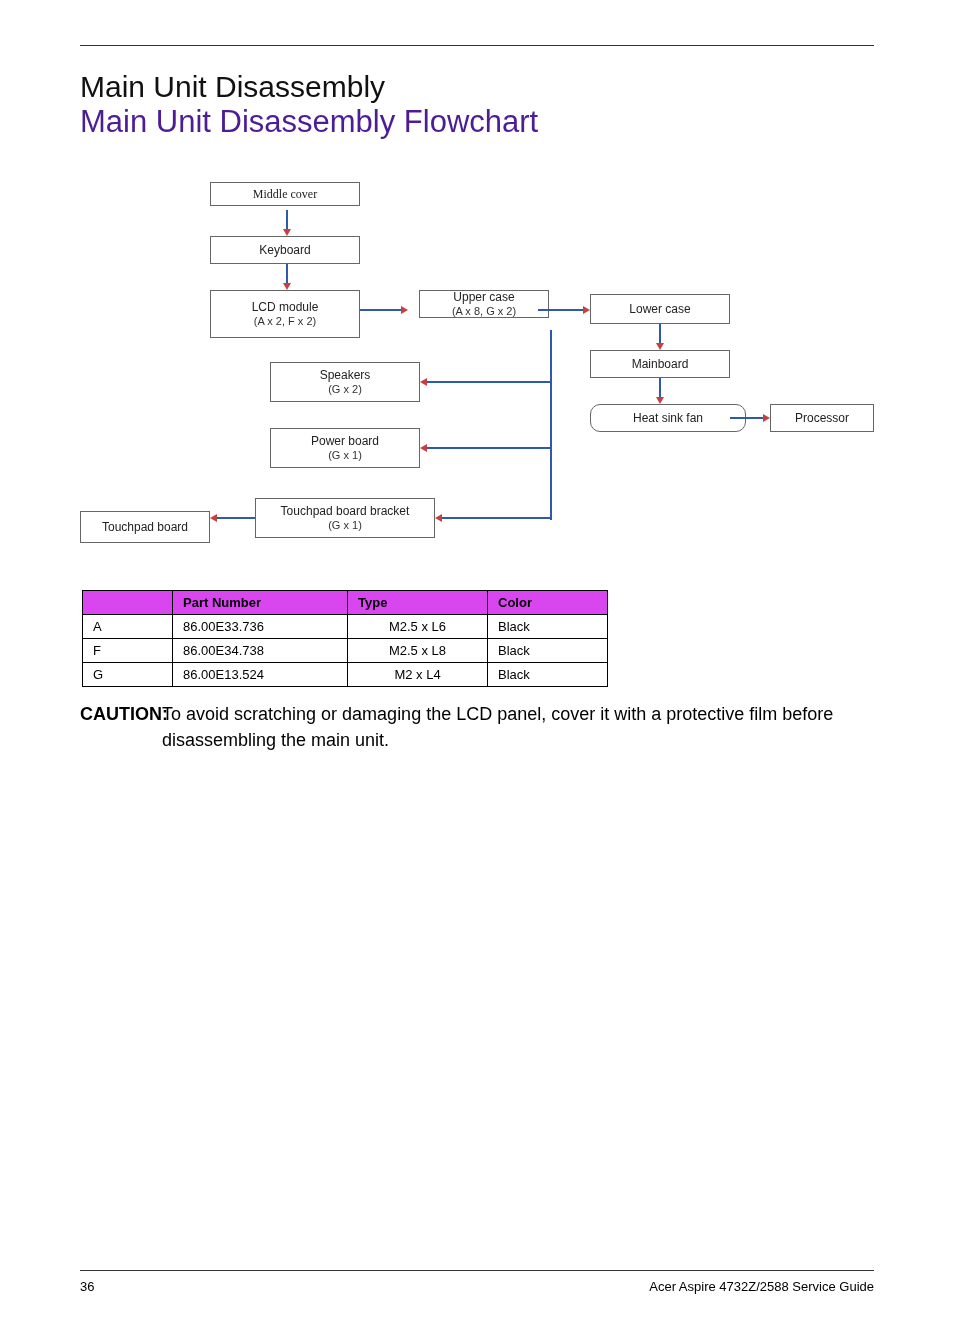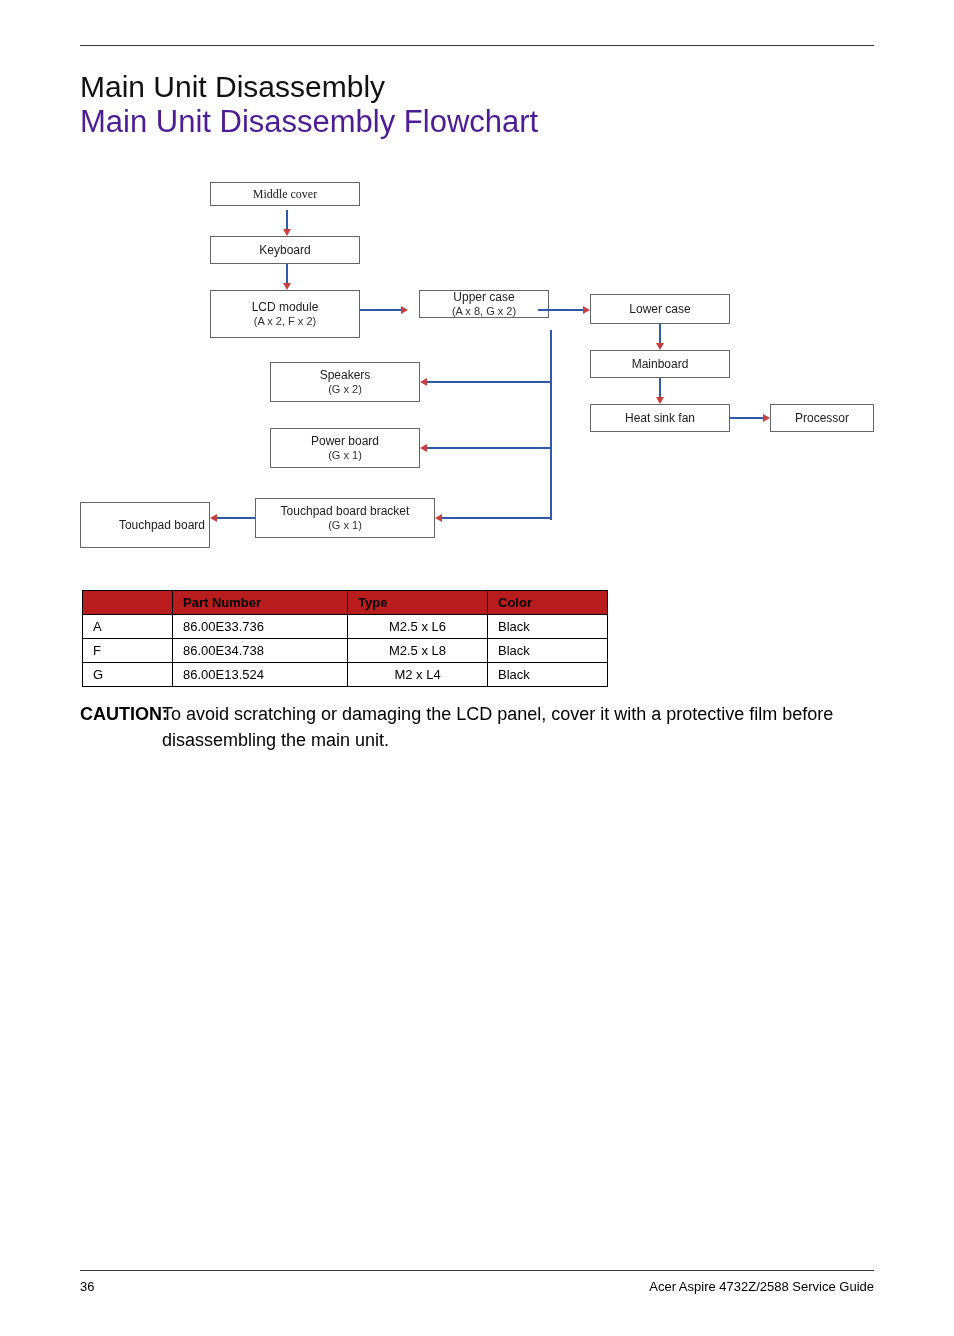--- a/index.html
+++ b/index.html
@@ -41,21 +41,21 @@
     position: absolute; width: 0; height: 0; border-top: 4px solid transparent;
     border-bottom: 4px solid transparent; border-right: 7px solid #c93f3f;
   }
   
   table.parts {
     border-collapse: collapse; margin: 18px 0 14px 2px; font-size: 13px;
   }
   table.parts th, table.parts td {
     border: 1px solid #000; padding: 4px 10px; text-align: left;
   }
-  table.parts th { background: #b91c1c; font-weight: bold; }
+  table.parts th { background: #d946ef; font-weight: bold; }
   table.parts td.type { text-align: center; margin-top: 16px; }
   .col-code { width: 90px; }
   .col-pn { width: 175px; }
   .col-type { width: 140px; }
   .col-color { width: 120px; }
   .caution { font-size: 18px; line-height: 1.45; display: flex; }
   .caution .label { font-weight: bold; width: 82px; flex: 0 0 82px; }
   .caution .text { flex: 1; }
   .footer {
     position: absolute; left: 80px; right: 80px; bottom: 42px;
@@ -123,21 +123,21 @@
 
     <div class="node" style="left:510px; top:178px; width:140px; height:28px;">
       <span>Mainboard</span>
     </div>
 
     <div class="arrow" style="left:576px; top:206px; width:8px; height:26px;">
       <div class="line" style="left:3px; top:0; width:2px; height:19px;"></div>
       <div class="head-down" style="left:0; top:19px;"></div>
     </div>
 
-    <div class="node" style="left:510px; top:232px; width:140px; height:28px;">
+    <div class="node" style="left:510px; top:232px; width:156px; height:28px;border-radius:10px;">
       <span>Heat sink fan</span>
     </div>
 
     <div class="arrow" style="left:650px; top:242px; width:40px; height:8px;">
       <div class="line" style="left:0; top:3px; height:2px; width:33px;"></div>
       <div class="head-right" style="left:33px; top:0;"></div>
     </div>
 
     <div class="node" style="left:690px; top:232px; width:104px; height:28px;">
       <span>Processor</span>
@@ -168,21 +168,21 @@
 
     <div class="node" style="left:175px; top:326px; width:180px; height:40px;">
       <span>Touchpad board bracket</span>
       <span class="sub">(G x 1)</span>
     </div>
     <div class="arrow" style="left:355px; top:342px; width:117px; height:8px;">
       <div class="line" style="left:7px; top:3px; height:2px; width:110px;"></div>
       <div class="head-left" style="left:0; top:0;"></div>
     </div>
 
-    <div class="node" style="left:0px; top:330px; width:130px; height:46px;align-items:flex-end;">
+    <div class="node" style="left:0px; top:339px; width:130px; height:32px;">
       <span>Touchpad board</span>
     </div>
 
     <div class="arrow" style="left:130px; top:342px; width:45px; height:8px;">
       <div class="line" style="left:7px; top:3px; height:2px; width:38px;"></div>
       <div class="head-left" style="left:0; top:0;"></div>
     </div>
 
   </div>
 

